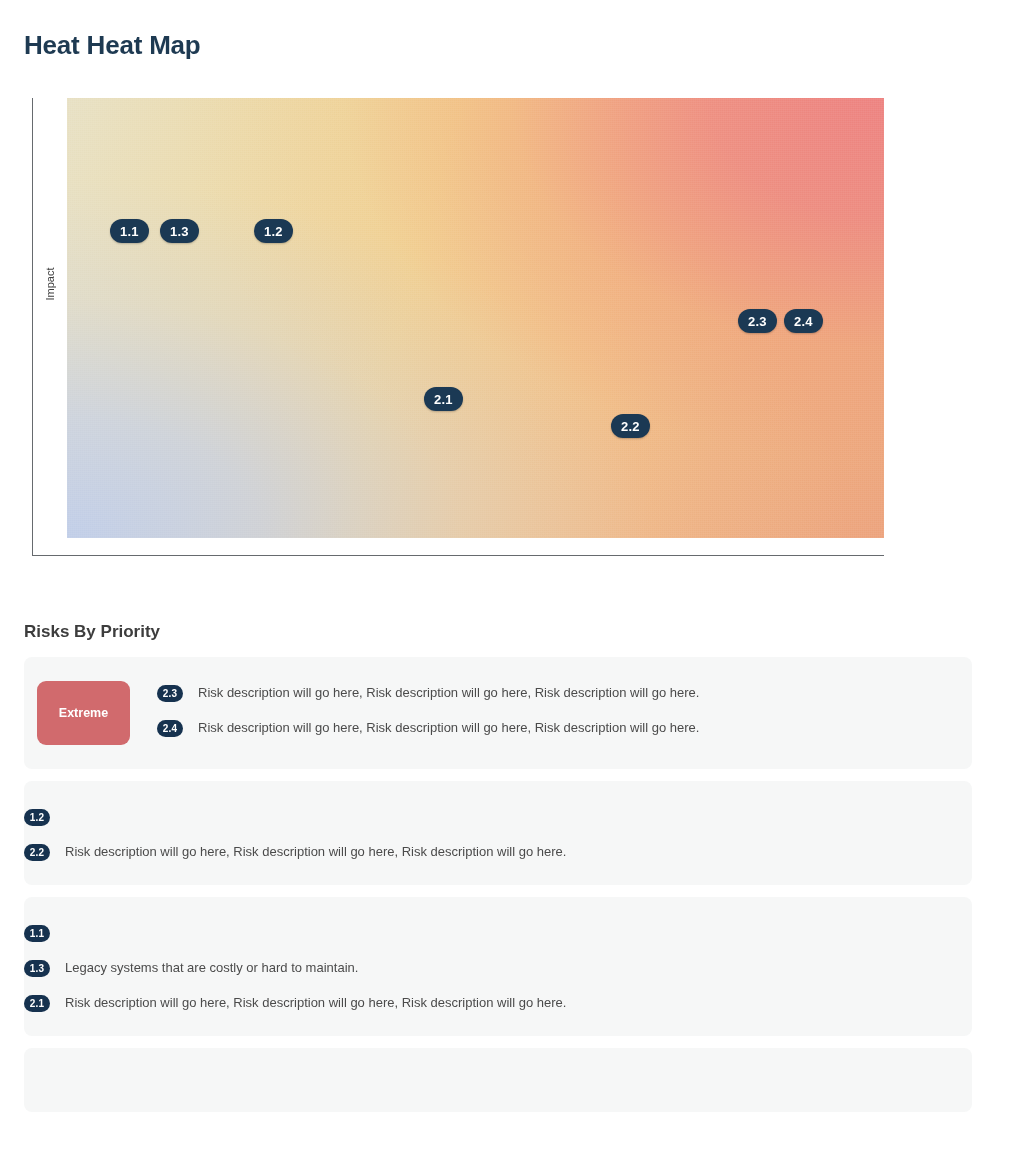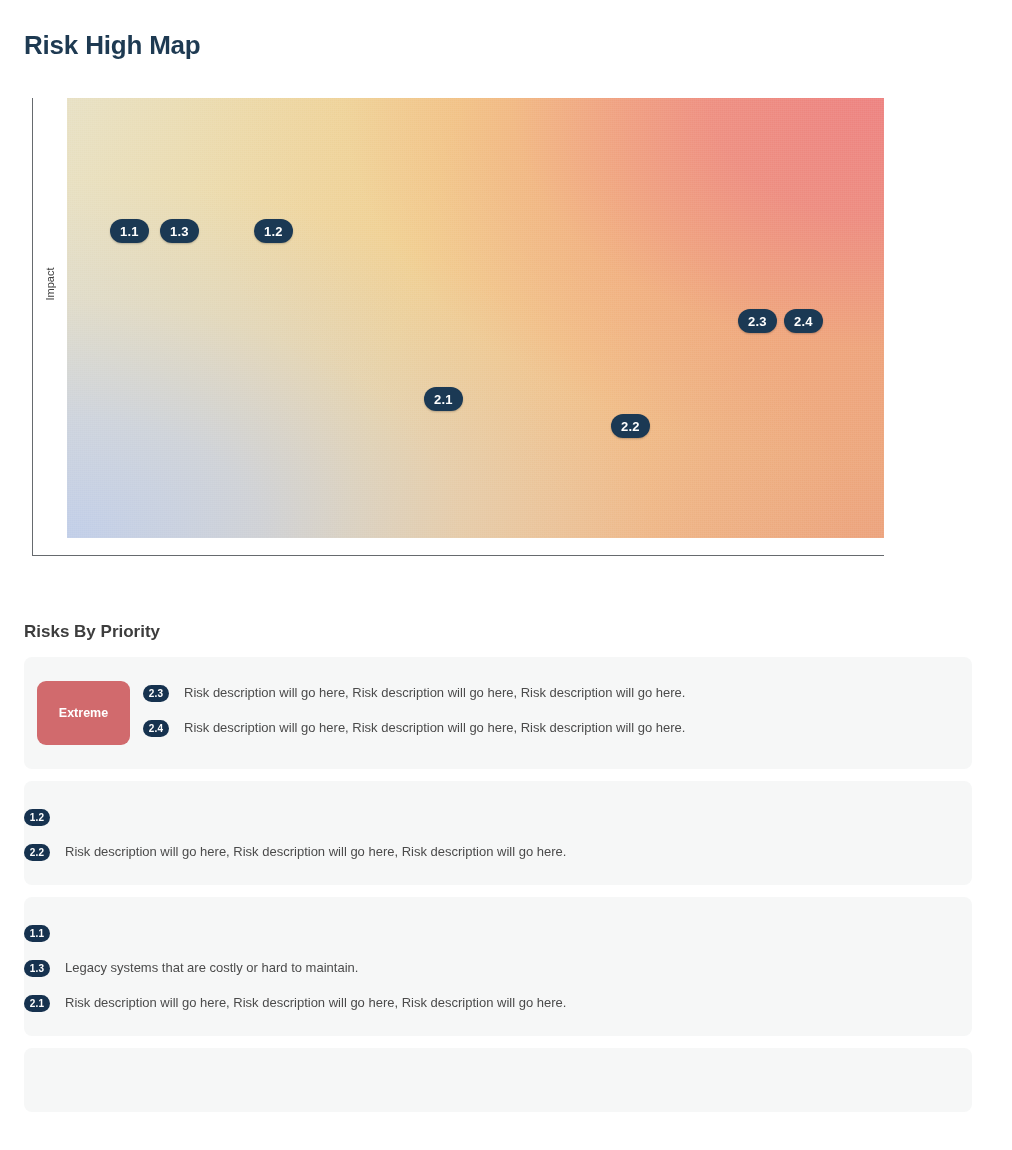--- a/index.html
+++ b/index.html
@@ -152,21 +152,21 @@
     display: flex;
     align-items: flex-start;
     padding: 24px 0 24px 0;
     box-sizing: border-box;
   }
   .level-chip {
     flex: 0 0 auto;
     width: 93px;
     height: 64px;
     margin-left: 13px;
-    margin-right: 13px;
+    margin-right: 27px;
     border-radius: 9px;
     display: flex;
     align-items: center;
     justify-content: center;
     font-size: 12.5px;
     font-weight: bold;
   }
   .risk-items {
     flex: 1 1 auto;
     padding-top: 3px;
@@ -197,21 +197,21 @@
   .item-text {
     font-size: 13px;
     color: #4b4b4b;
     line-height: 18px;
   }
   .row-empty { min-height: 64px; }
 </style>
 </head>
 <body>
 
-<div class="page-title">Risk High Map</div>
+<div class="page-title">Heat Heat Map</div>
 
 <div class="chart-area">
   <div class="heat-plot">
     <div class="grain"></div>
   </div>
   <div class="axis-y"></div>
   <div class="axis-x"></div>
   <div class="axis-y-label">Impact</div>
   <div id="map-badges">
       <div class="map-badge" style="left: 86px; top: 121px;">1.1</div>

